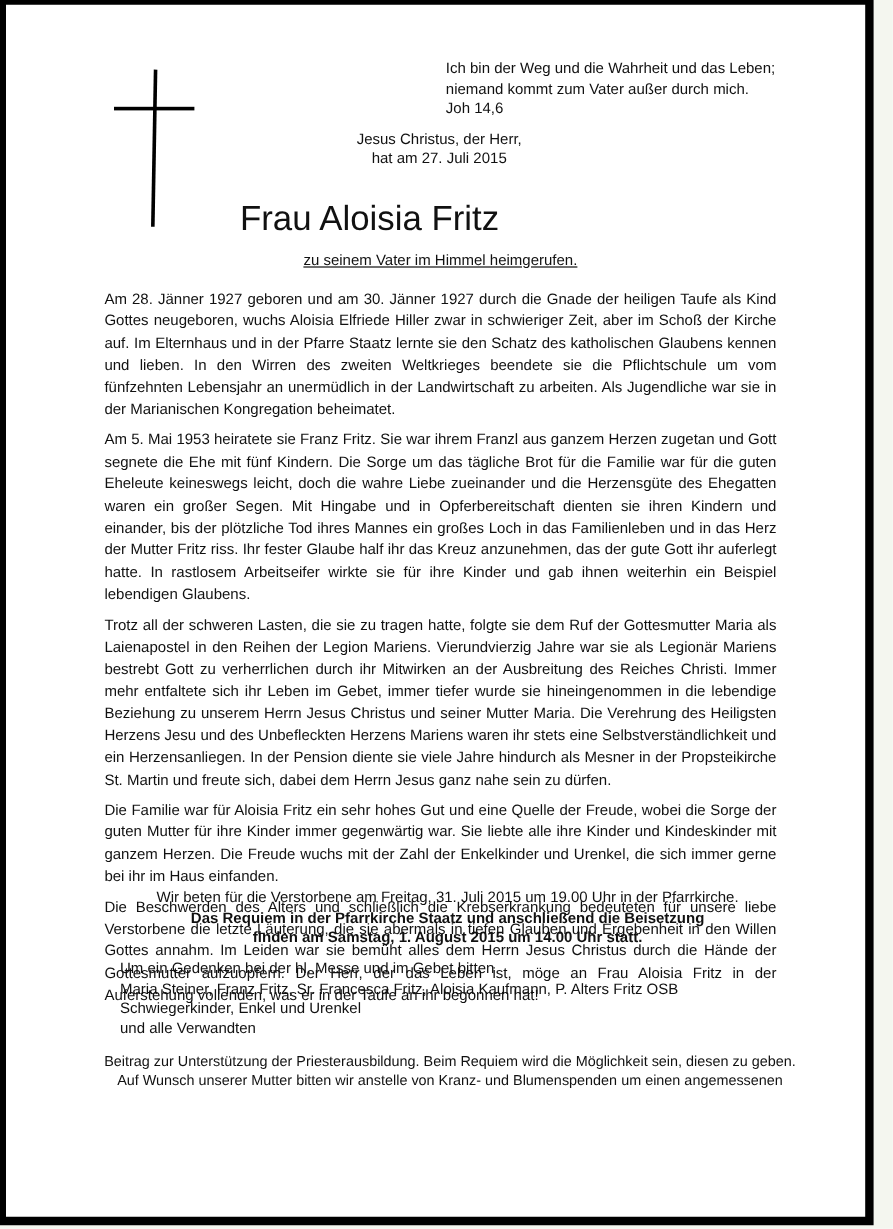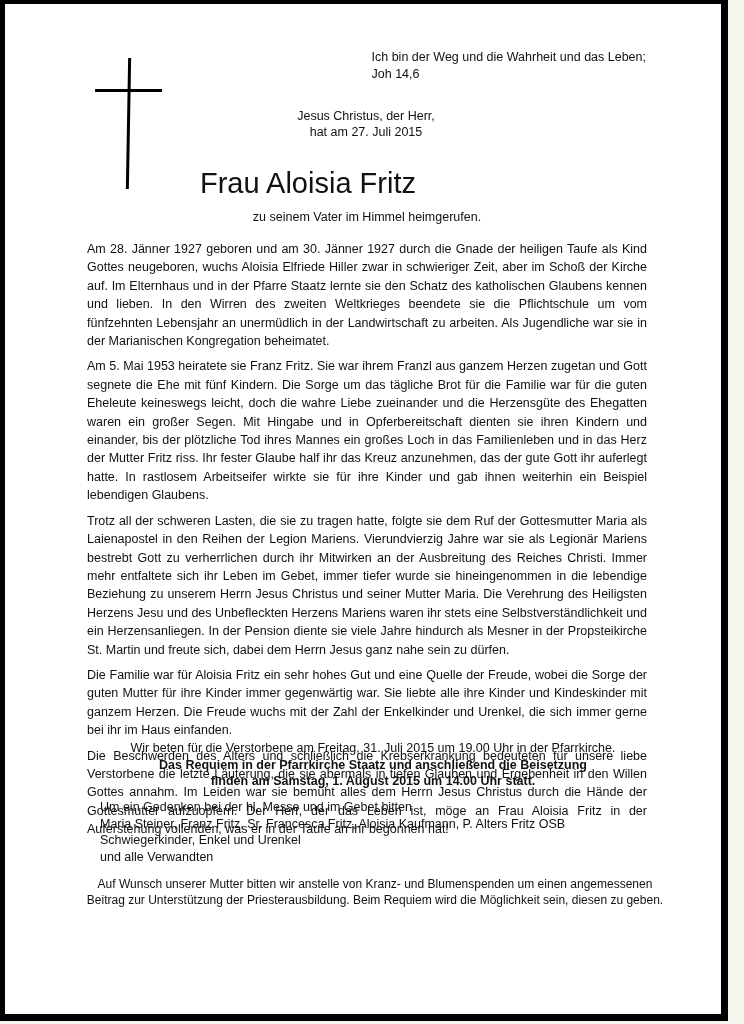--- a/index.html
+++ b/index.html
@@ -33,21 +33,21 @@
   .intro {
     position: absolute; left: 236px; top: 108px; width: 260px;
     text-align: center; font-size: 12.5px; line-height: 16px;
   }
   .name {
     position: absolute; left: 200px; top: 169px; width: 334px;
     text-align: left; font-size: 29px; line-height: 28px;
   }
   .called {
     position: absolute; left: 200px; top: 209px; width: 334px;
-    text-align: center; font-size: 12.5px; line-height: 16px;
+    text-align: center; font-size: 12.5px; line-height: 16px; text-decoration: underline;
   }
   .body-text {
     position: absolute; left: 87px; top: 240px; width: 560px;
   }
   .body-text p {
     margin: 0 0 7px 0;
     text-align: justify; font-size: 12.5px; line-height: 18.4px;
   }
   .announce {
     position: absolute; left: 100px; top: 740px; width: 546px;
@@ -70,20 +70,21 @@
 
 <div class="frame"></div>
 
 <div>
   <div class="cross-v"></div>
   <div class="cross-h"></div>
 </div>
 
 <div class="motto">
   <div>Ich bin der Weg und die Wahrheit und das Leben;</div>
+  <div>niemand kommt zum Vater außer durch mich.</div>
   <div>Joh 14,6</div>
 </div>
 
 <div class="intro">
   <div>Jesus Christus, der Herr,</div>
   <div>hat am 27. Juli 2015</div>
 </div>
 
 <div class="name">Frau Aloisia Fritz</div>
 
@@ -104,15 +105,15 @@
 </div>
 
 <div class="bitten">
   <div>Um ein Gedenken bei der hl. Messe und im Gebet bitten</div>
   <div>Maria Steiner, Franz Fritz, Sr. Francesca Fritz, Aloisia Kaufmann, P. Alters Fritz OSB</div>
   <div>Schwiegerkinder, Enkel und Urenkel</div>
   <div>und alle Verwandten</div>
 </div>
 
 <div class="wish">
+  <div>Beitrag zur Unterstützung der Priesterausbildung. Beim Requiem wird die Möglichkeit sein, diesen zu geben.</div>
   <div>Auf Wunsch unserer Mutter bitten wir anstelle von Kranz- und Blumenspenden um einen angemessenen</div>
-  <div>Beitrag zur Unterstützung der Priesterausbildung. Beim Requiem wird die Möglichkeit sein, diesen zu geben.</div>
 </div>
 
 </body></html>

